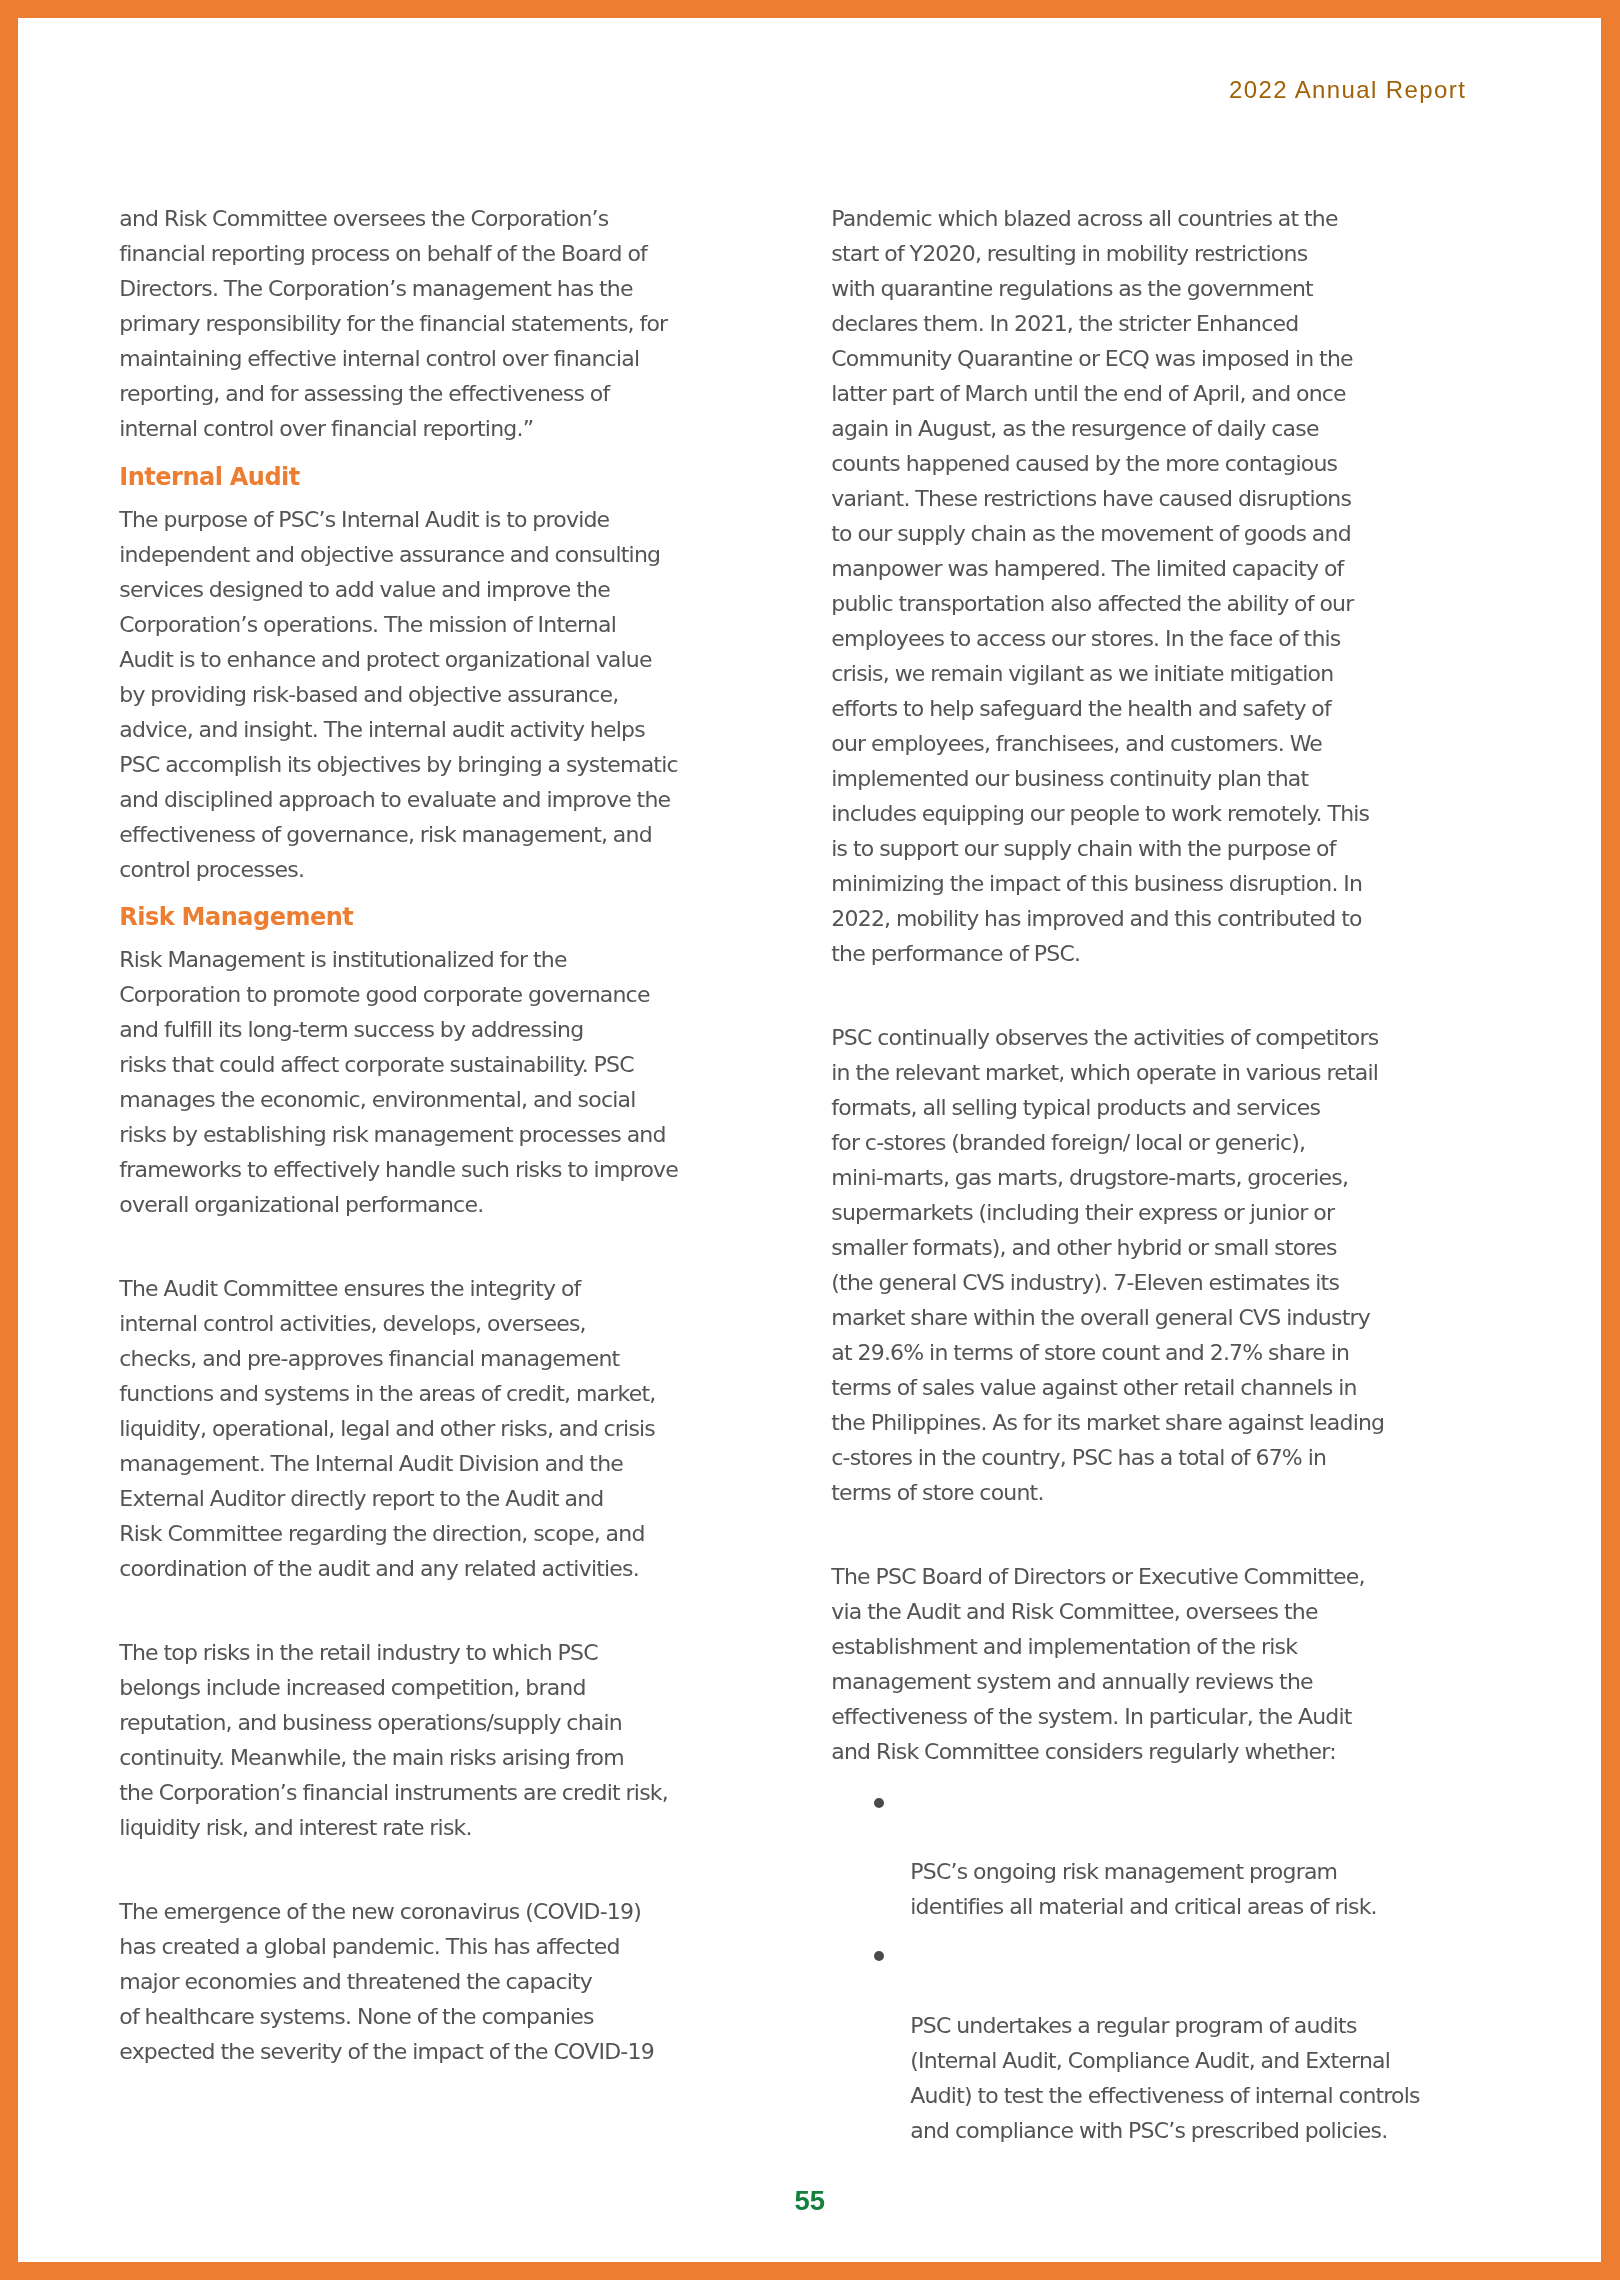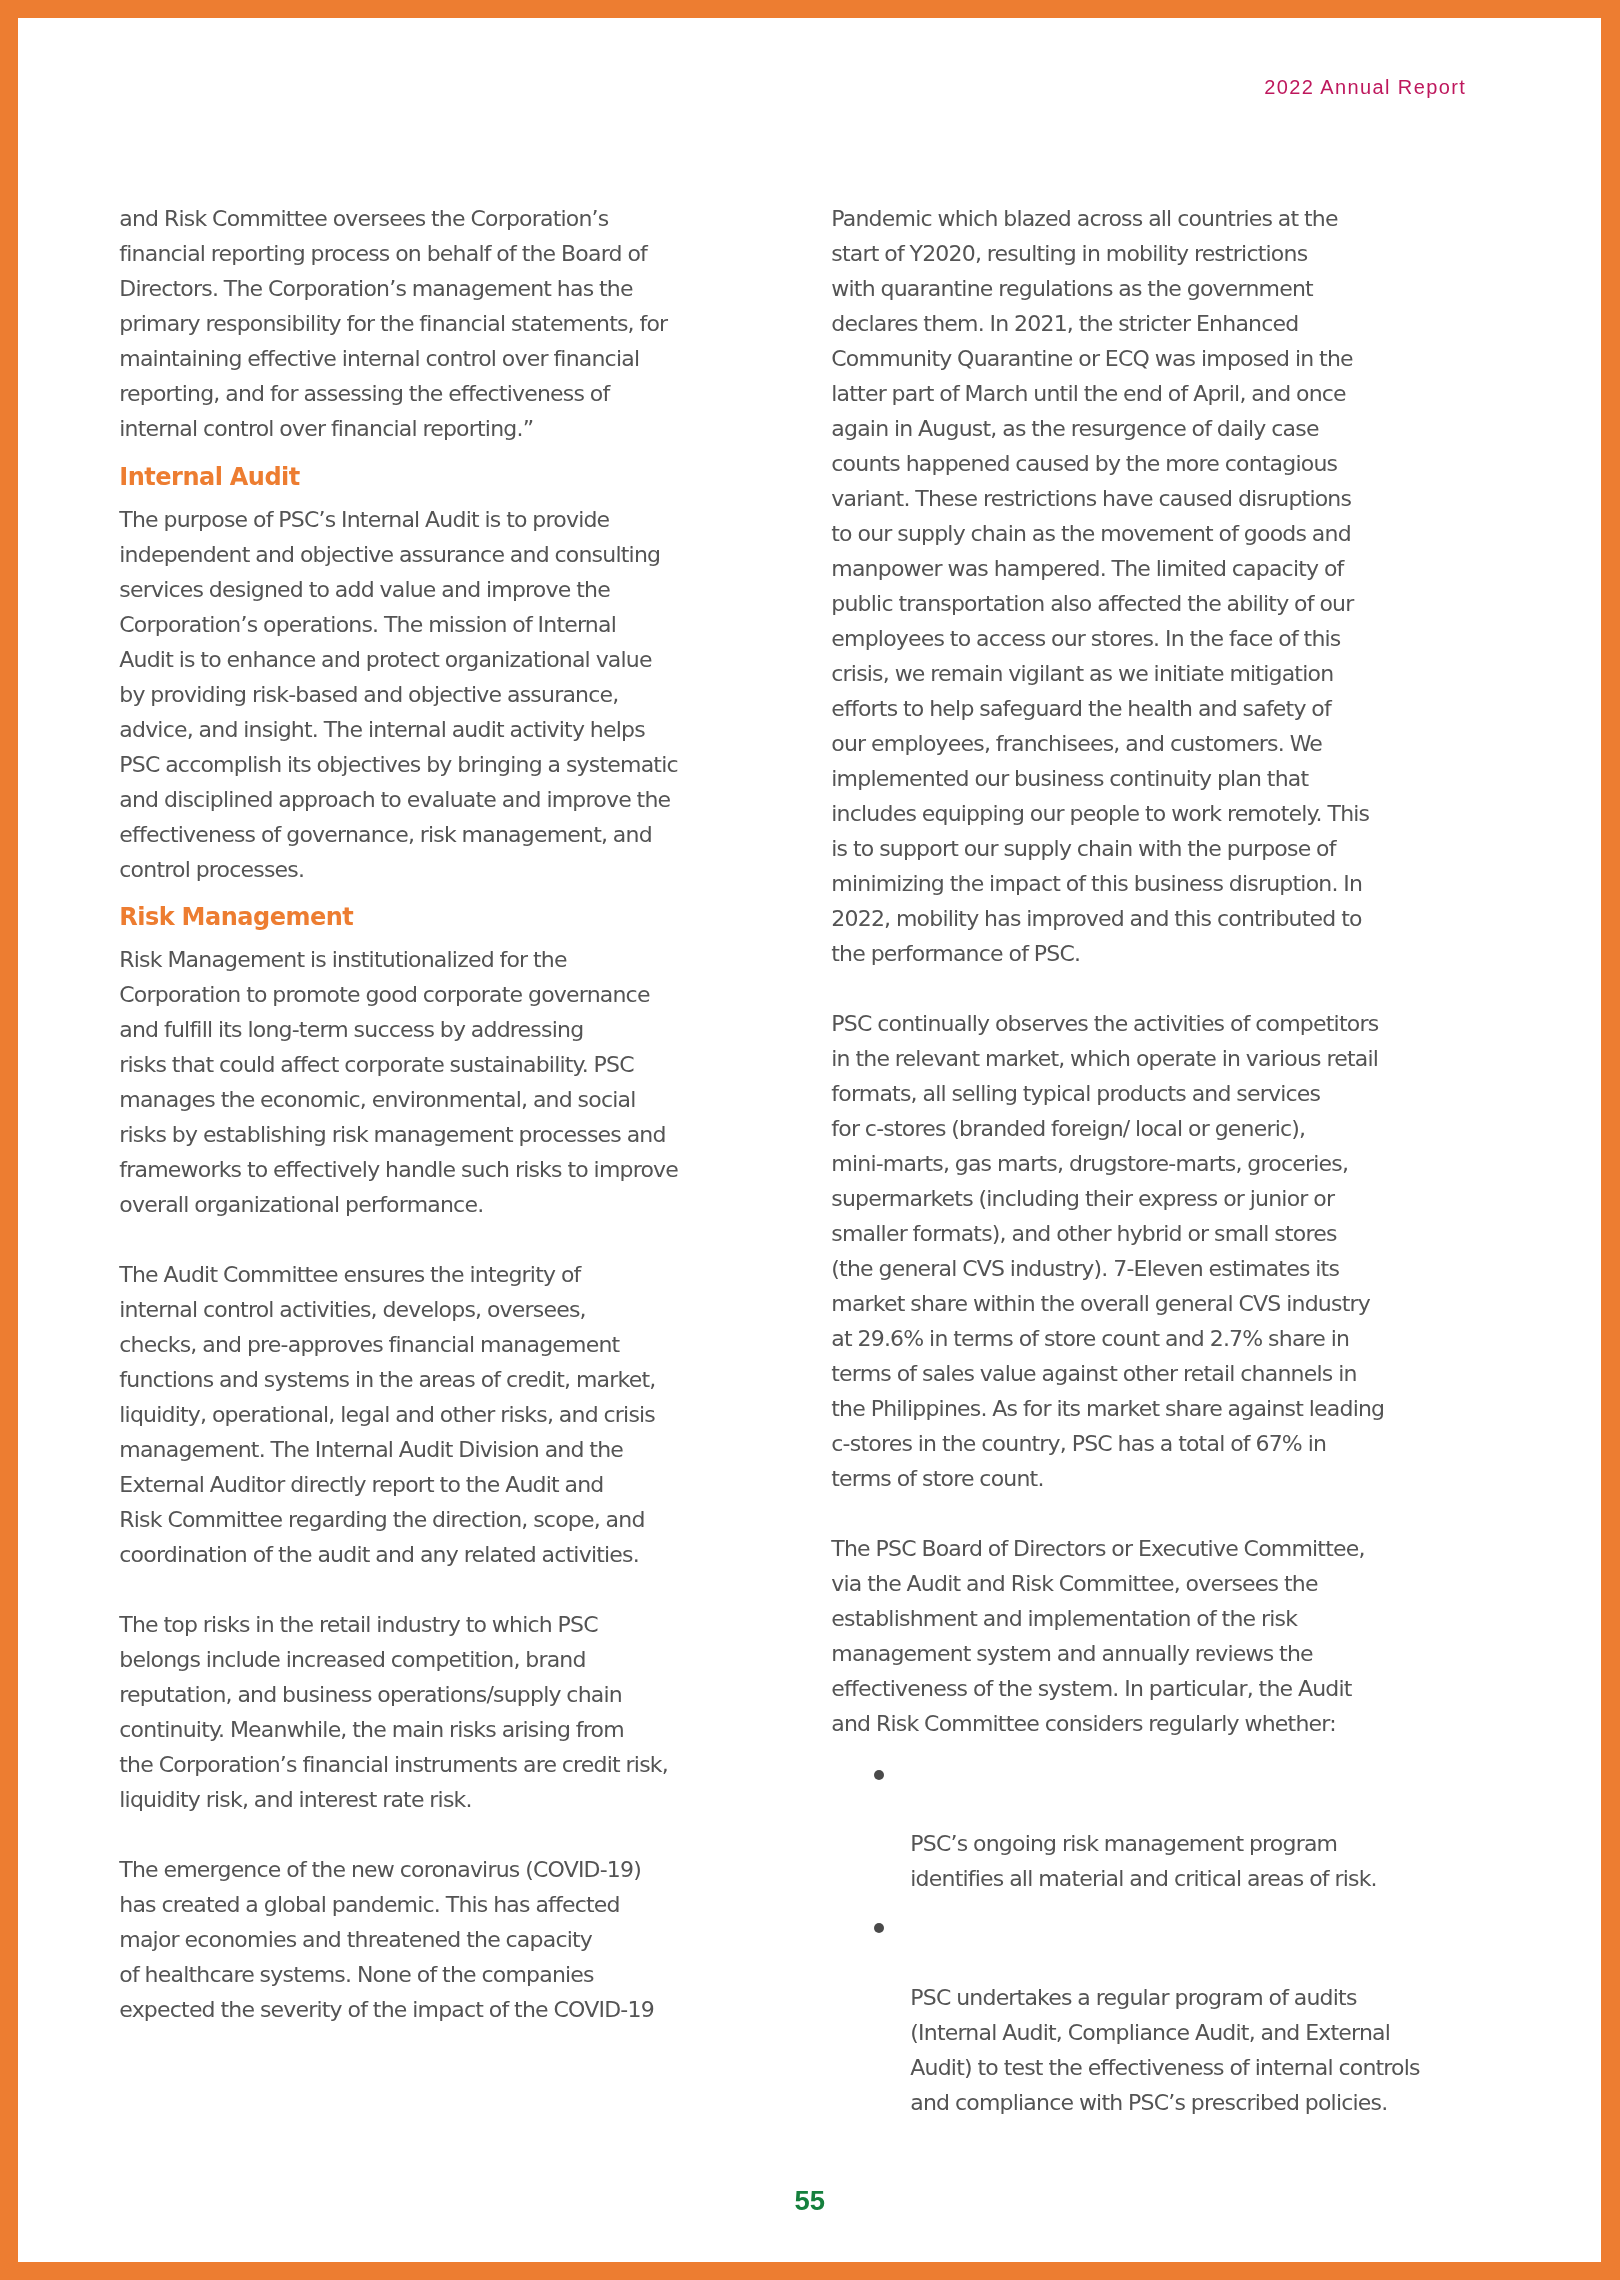--- a/index.html
+++ b/index.html
@@ -20,41 +20,41 @@
       top: 18.3px;
       width: 1583px;
       height: 2244px;
       background: #ffffff;
     }
     .running-header {
       position: absolute;
       right: 135px;
       top: 58px;
       font-family: "Liberation Sans", sans-serif;
-      font-size: 20px;
+      font-size: 24px;
       letter-spacing: 1.4px;
-      color: #be185d;
+      color: #a16207;
     }
     .column {
       position: absolute;
       top: 183px;
       color: #545454;
       font-family: "DejaVu Sans", sans-serif;
       font-size: 22px;
       line-height: 35px;
       letter-spacing: -0.8px;
       word-spacing: -0.5px;
     }
     .col-left { left: 101px; width: 667px; }
     .col-right { left: 813px; width: 713px; }
     .column p {
       margin: 0;
       white-space: pre-line;
     }
-    .column p + p { margin-top: 35px; }
+    .column p + p { margin-top: 49px; }
     .section-heading {
       color: #ED7D31;
       font-weight: bold;
       font-size: 24px;
       line-height: 37px;
       letter-spacing: -0.5px;
       margin: 12.8px 0 5.5px 0;
     }
     .section-heading + p { margin-top: 0 !important; }
     .bullets {

